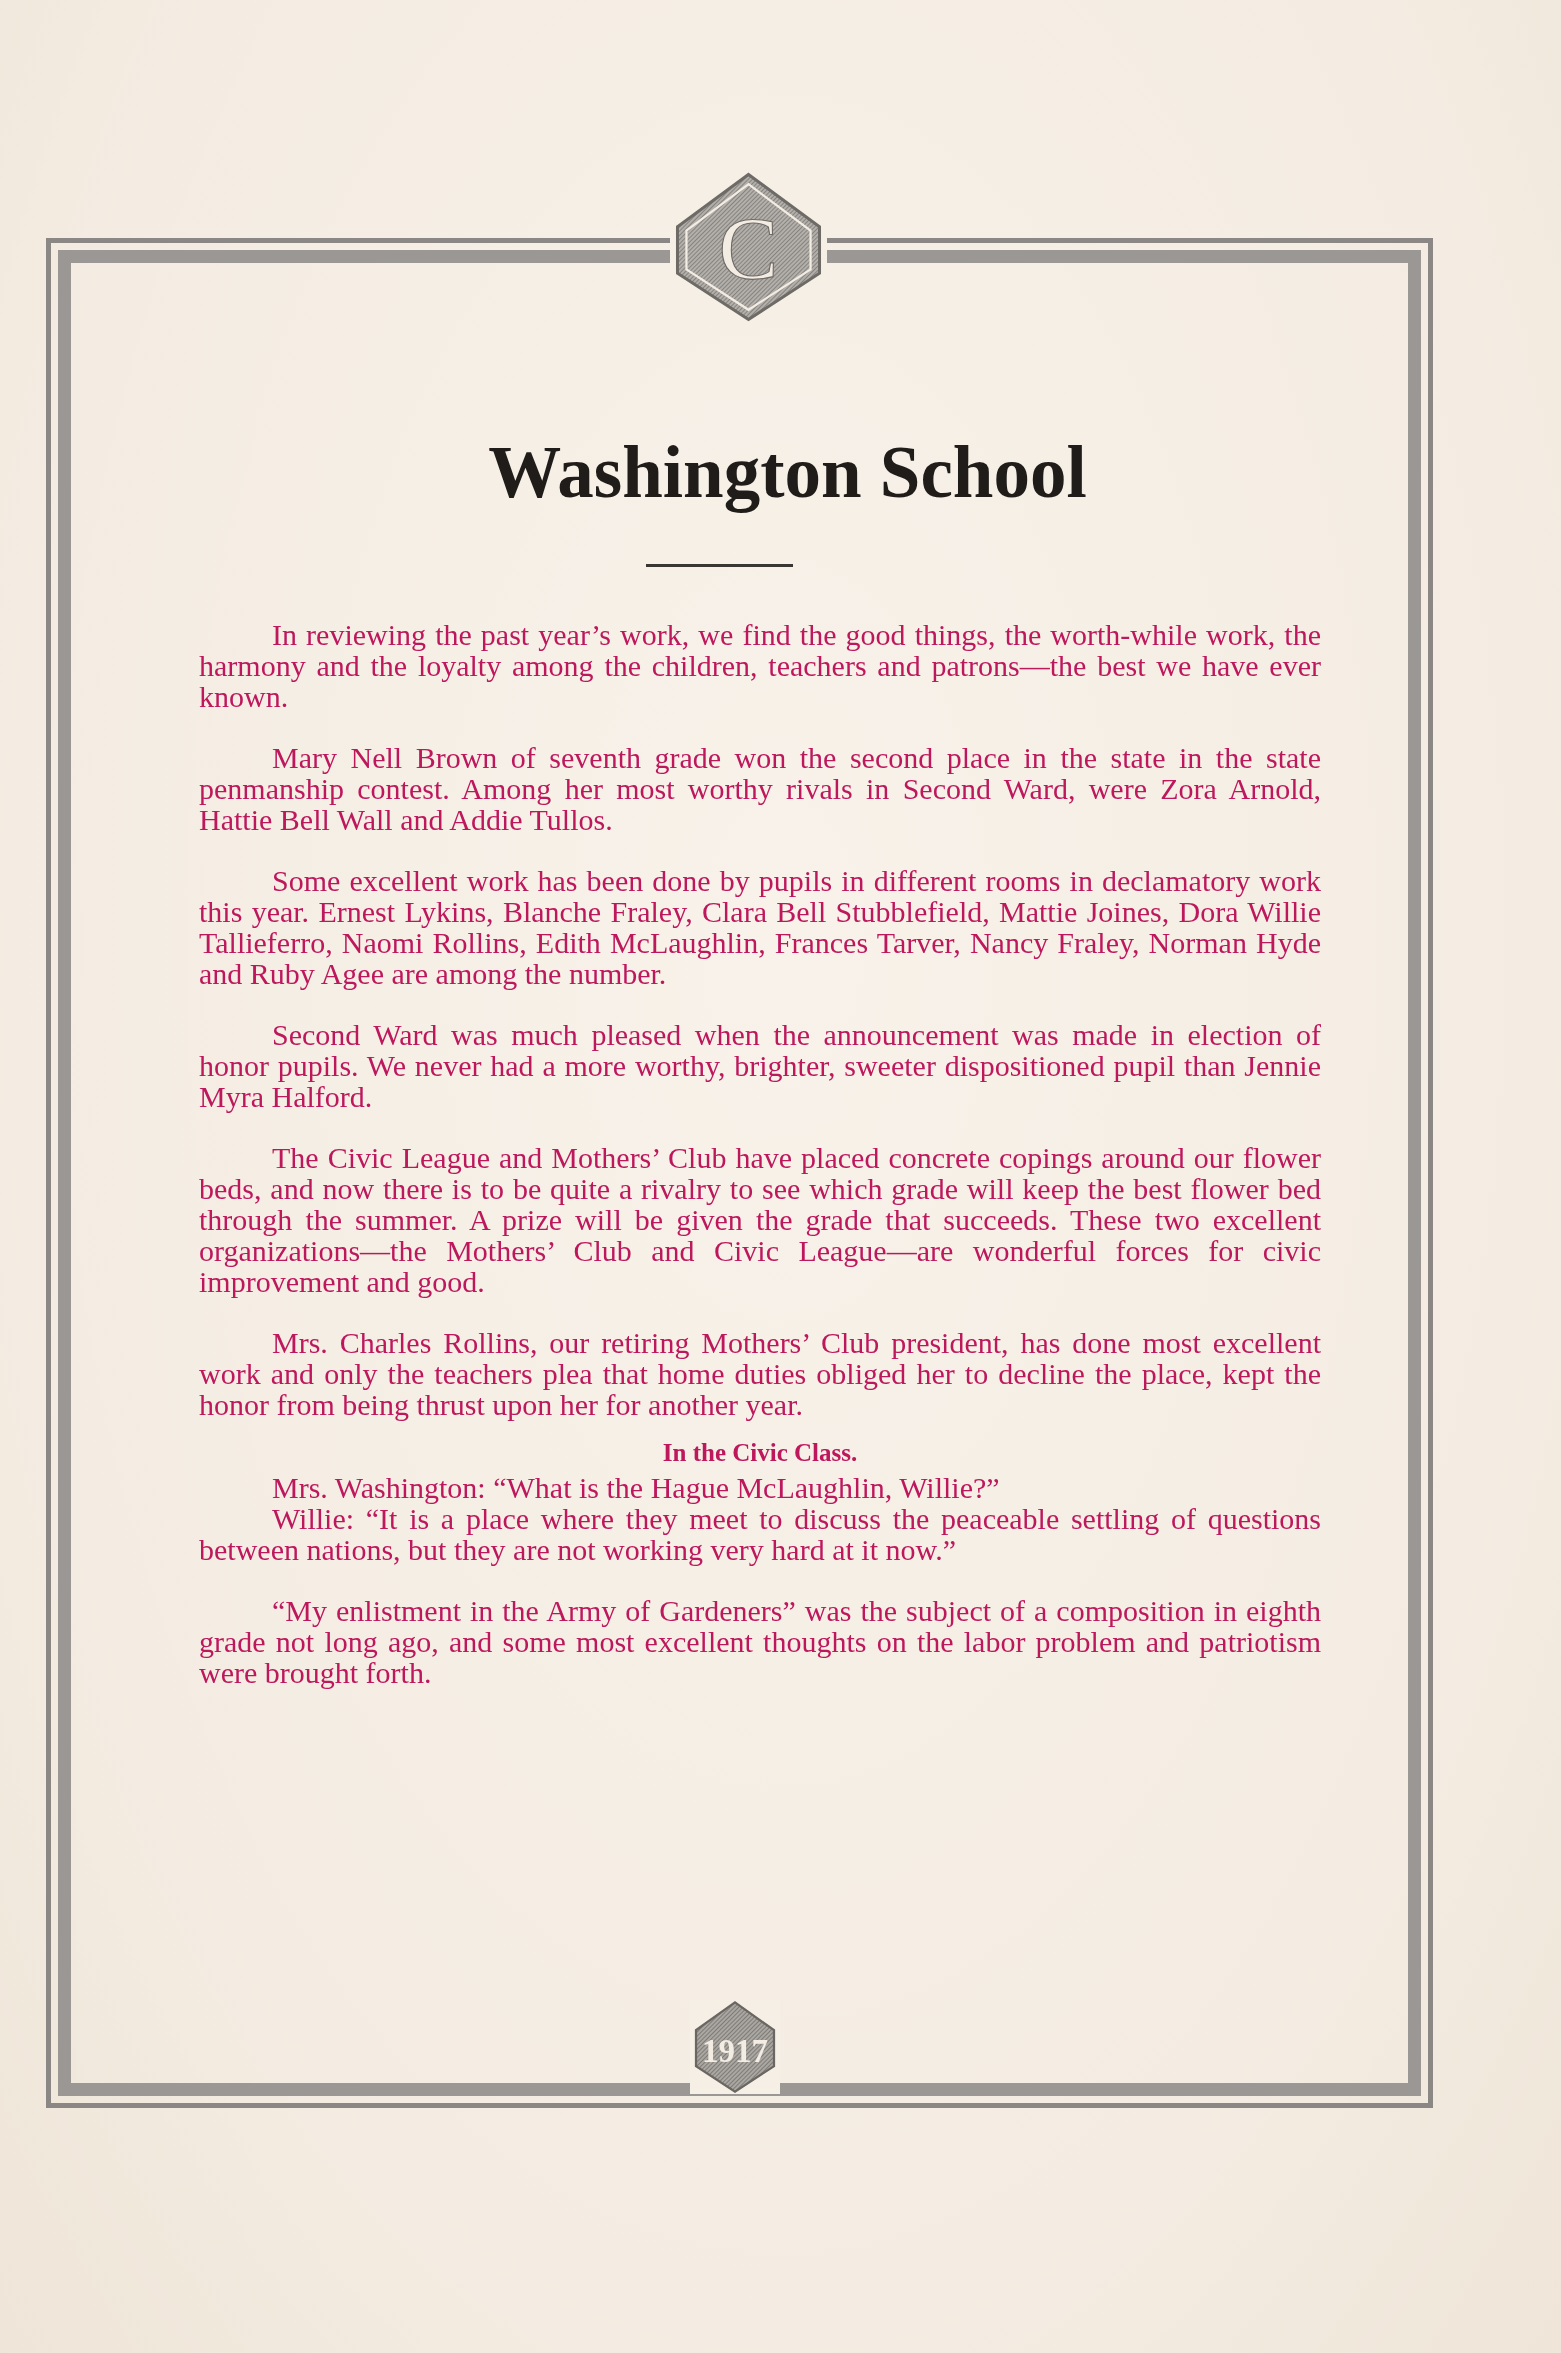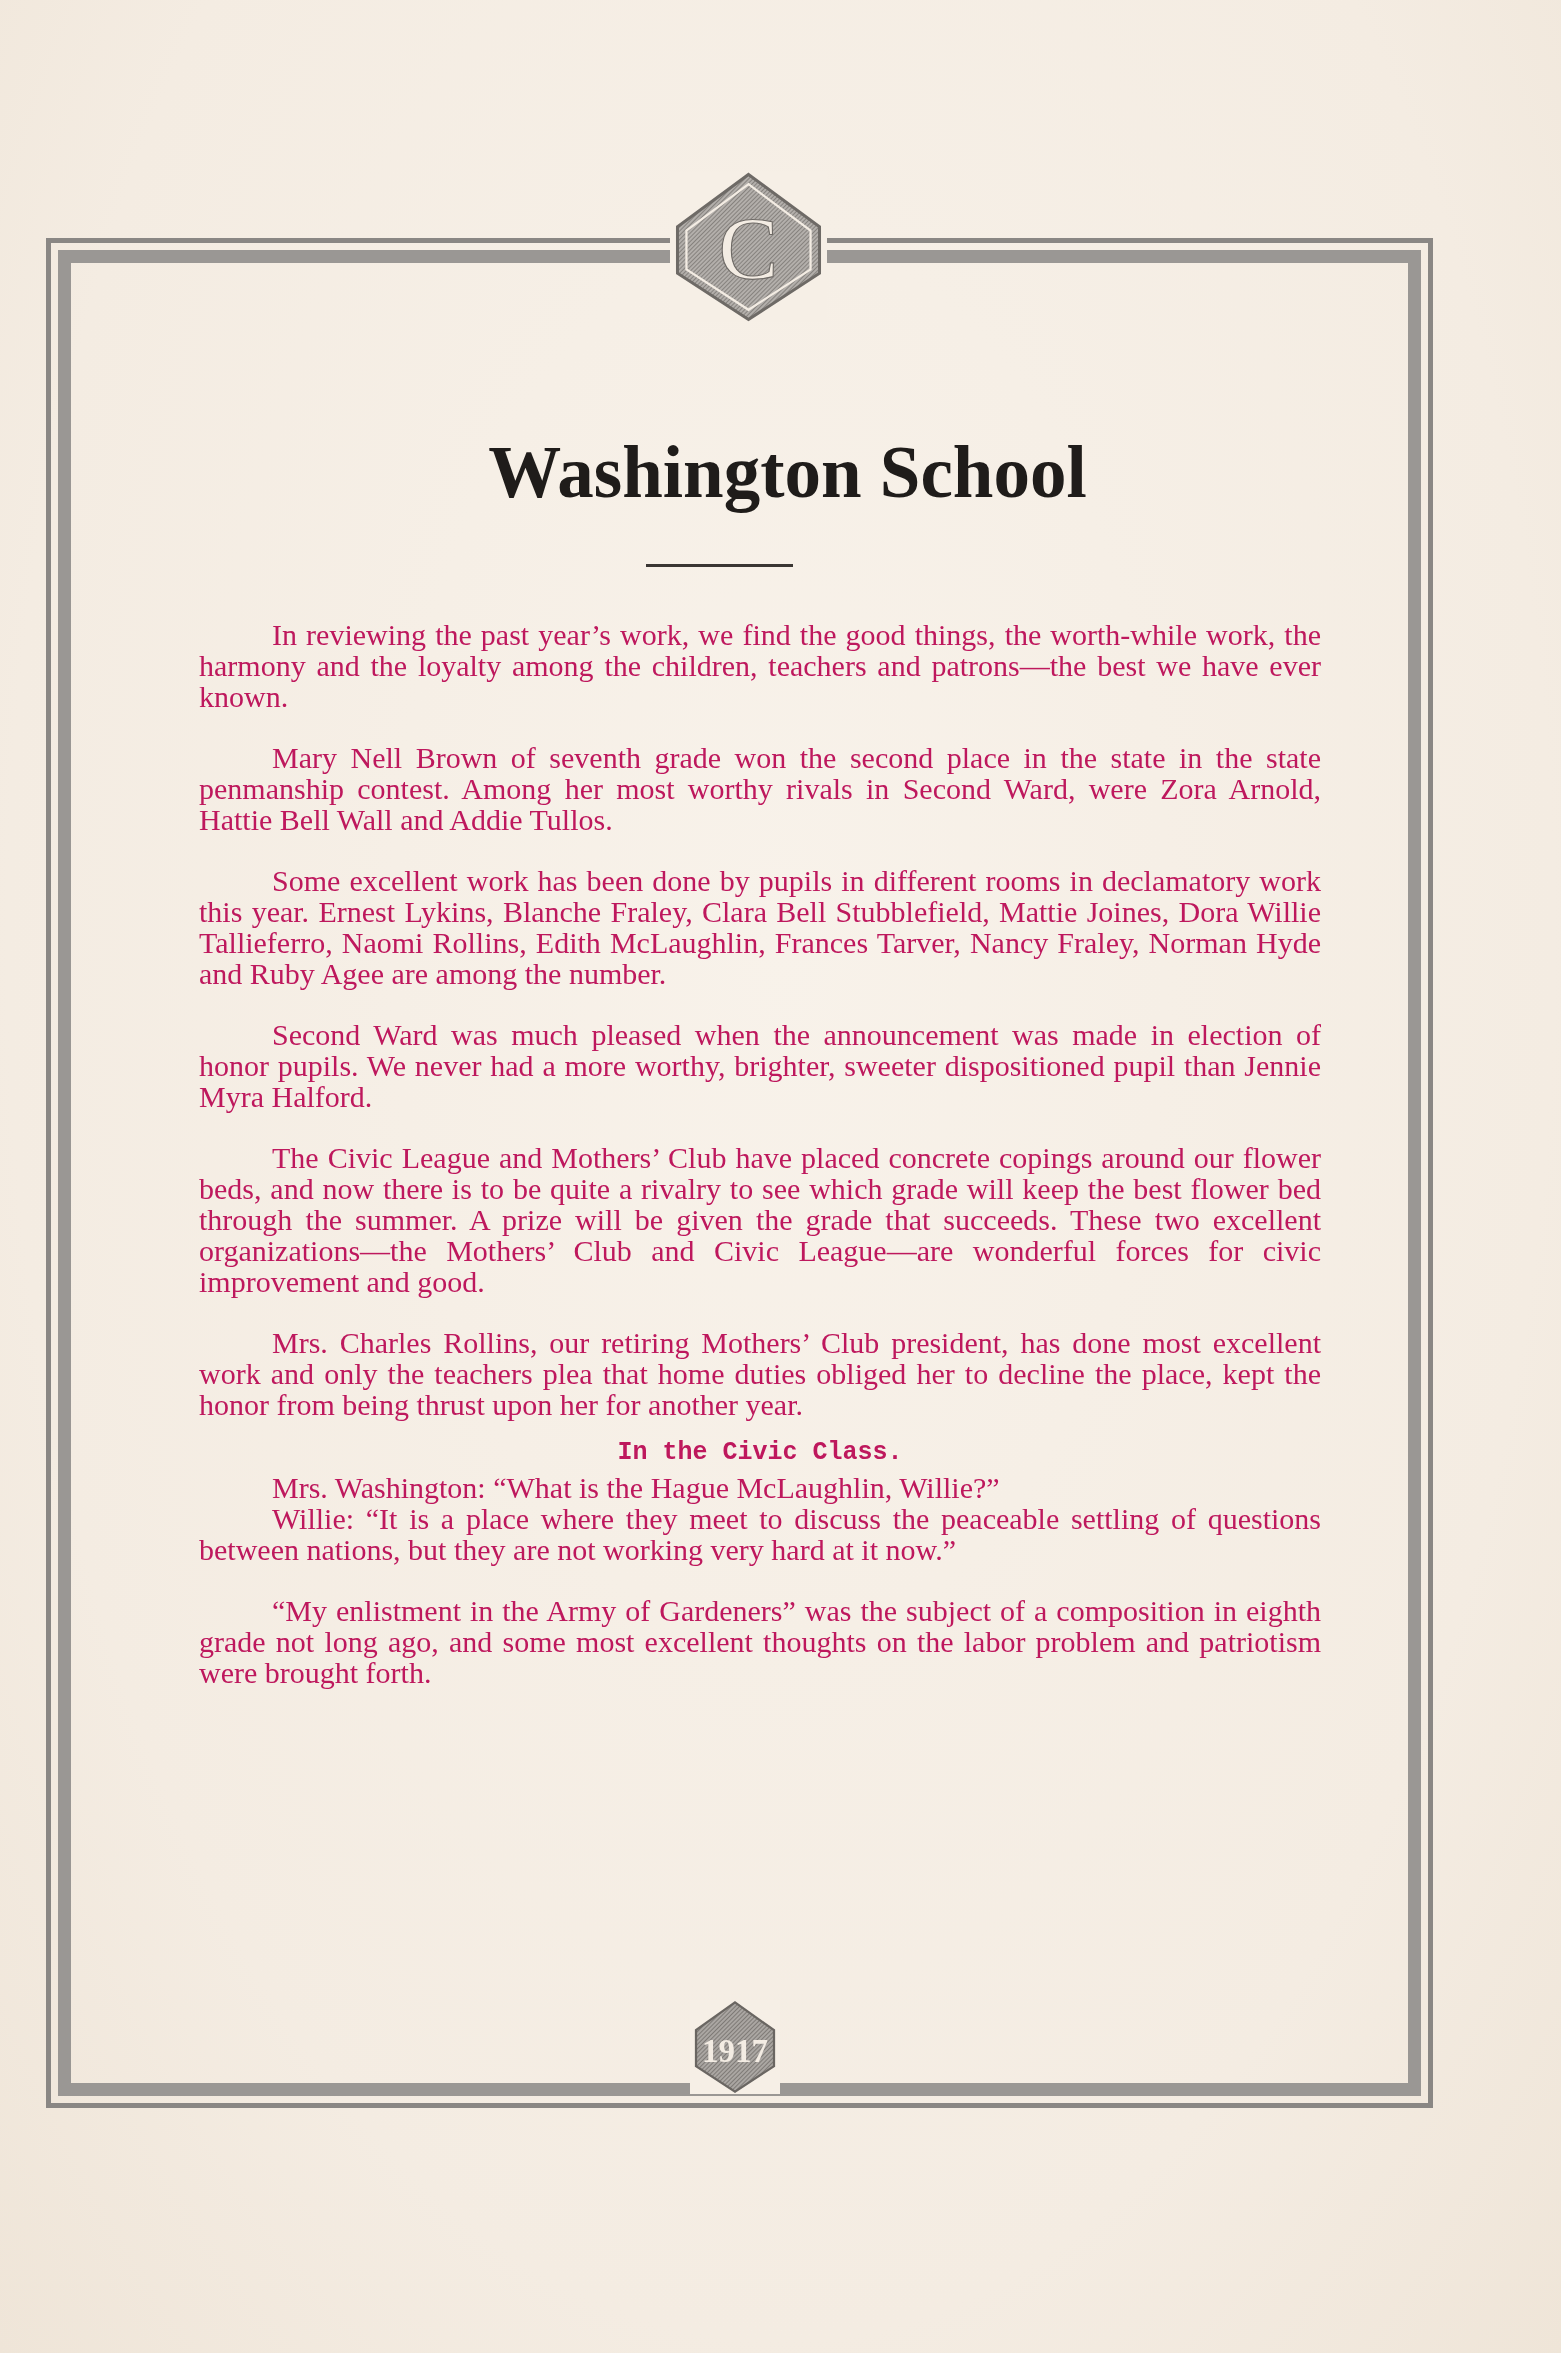--- a/index.html
+++ b/index.html
@@ -34,21 +34,21 @@
   }
   .body-text {
     position:absolute; left:159px; width:1122px; top:619px;
     font-size:30px; line-height:31px; text-align:justify;
     font-family:"Liberation Serif", serif; color:#be185d;margin-left:40px;
   }
   .para { margin:0 0 30px 0; text-indent:73px; }
   .para.tight { margin-bottom:0; }
   .subhead {
     text-align:center; font-weight:bold; font-size:25px;
-    font-family:Liberation Mono, monospace; margin:6px 0 4.5px 0; text-indent:0;
+    font-family:Liberation Serif, serif; margin:6px 0 4.5px 0; text-indent:0;
   }
 </style>
 </head>
 <body>
 
 <div class="frame-outer"></div>
 <div class="frame-inner"></div>
 
 <div class="ornament orn-top">
   <svg width="157" height="150" viewBox="0 0 210 200">

